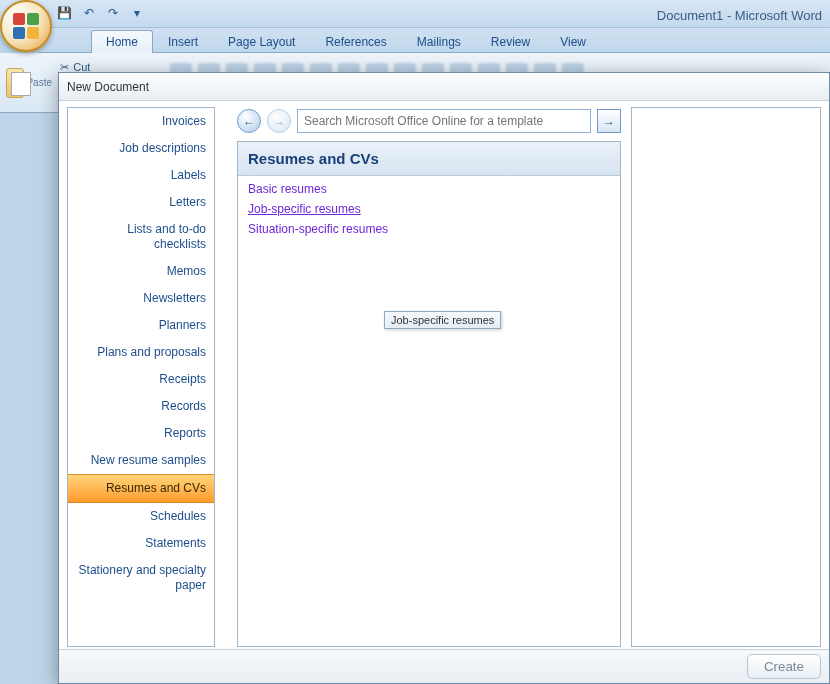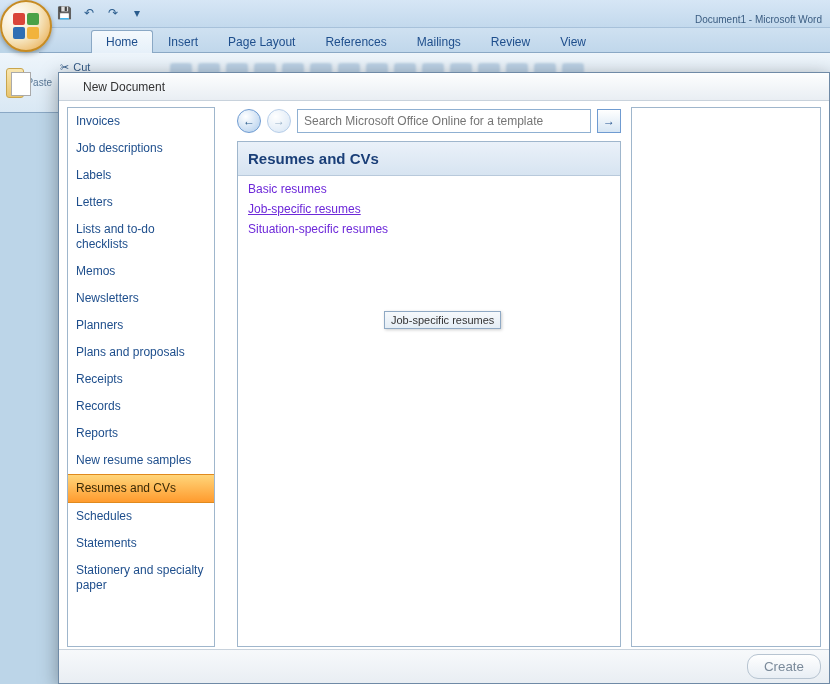--- a/index.html
+++ b/index.html
@@ -29,21 +29,21 @@
     z-index: 5;
     box-shadow: 0 2px 5px rgba(0,0,0,.3);
     display:flex;align-items:center;justify-content:center;
   }
   .office-logo {
     width:26px;height:26px;display:grid;grid-template-columns:1fr 1fr;grid-template-rows:1fr 1fr;gap:2px;
   }
   .office-logo span{display:block;border-radius:2px;}
   .qat { position:absolute; left:56px; top:4px; display:flex; gap:6px; align-items:center;}
   .qat-icon { width:18px;height:18px;display:flex;align-items:center;justify-content:center;color:#2a5c8d;border-radius:2px;}
-  .title-text { position:absolute; right:8px; top:14px; color:#3b5d82; font-size:10px;}
+  .title-text { position:absolute; right:8px; top:8px; color:#3b5d82; font-size:13px;}
   
   .ribbon-tabs {
     height: 25px;
     background: linear-gradient(#cfe1f1, #c0d7eb);
     display:flex; align-items:flex-end; padding-left:52px; gap:0;
     border-bottom:1px solid #8aa8c5;
     margin-left:39px;
   }
   .ribbon-tab {
     padding:4px 14px; color:#1e4e8c; font-size:12px; cursor:pointer;
@@ -79,30 +79,30 @@
   .dialog {
     position:absolute;
     left:58px; top:72px;
     right:0; bottom:0;
     background:#fff;
     border:1px solid #6f8aa6;
     box-shadow:0 4px 18px rgba(0,0,0,.35);
     display:flex; flex-direction:column;
   }
   .dialog-title {
-    height:28px; line-height:28px; padding:0 24px;
+    height:28px; line-height:28px; padding:0 8px;
     background:linear-gradient(#fdfefe,#e9eef3);
     border-bottom:1px solid #c8d2dc;
     font-size:12px; color:#333;
   }
   .dialog-body {
     flex:1; display:flex; gap:10px; padding:6px 8px 2px 8px; overflow:hidden;
   }
   
-  .sidebar-wrap{position:relative;width:160px;display:flex;}
+  .sidebar-wrap{position:relative;width:160px;display:flex;text-align:right;}
   .sidebar {
     width:148px; border:1px solid #9fb6cc; background:#fff;
     overflow-y:auto; overflow-x:hidden;
     scrollbar-width:thin;
   }
   .sidebar::-webkit-scrollbar{width:16px;}
   .sidebar::-webkit-scrollbar-track{background:#e9eef3;border-left:1px solid #c8d2dc;}
   .sidebar::-webkit-scrollbar-thumb{background:linear-gradient(#d9e3ec,#bccad8);border:1px solid #9fb6cc;border-radius:2px;}
   .cat {
     padding:6px 8px; color:#1e4e8c; font-size:12px; cursor:pointer;
@@ -161,21 +161,21 @@
   .preview {
     width:190px; border:1px solid #9fb6cc; background:#fff;
   }
   .dialog-footer {
     height:34px; border-top:1px solid #c8d2dc;
     background:linear-gradient(#f7f9fb,#e9eef3);
     display:flex; justify-content:flex-end; align-items:center; padding:0 8px;
   }
   .create-btn {
     padding:4px 16px; border:1px solid #b7c4d1; background:linear-gradient(#fff,#e8eef4);
-    color:#7a8a9a; border-radius:11px; cursor:default;
+    color:#7a8a9a; border-radius:5px; cursor:default;
   }
 </style>
 </head>
 <body>
 
 <div class="titlebar">
   <div class="office-btn">
     <div class="office-logo">
       <span style="background:#d9453a"></span>
         <span style="background:#4aa147"></span>

